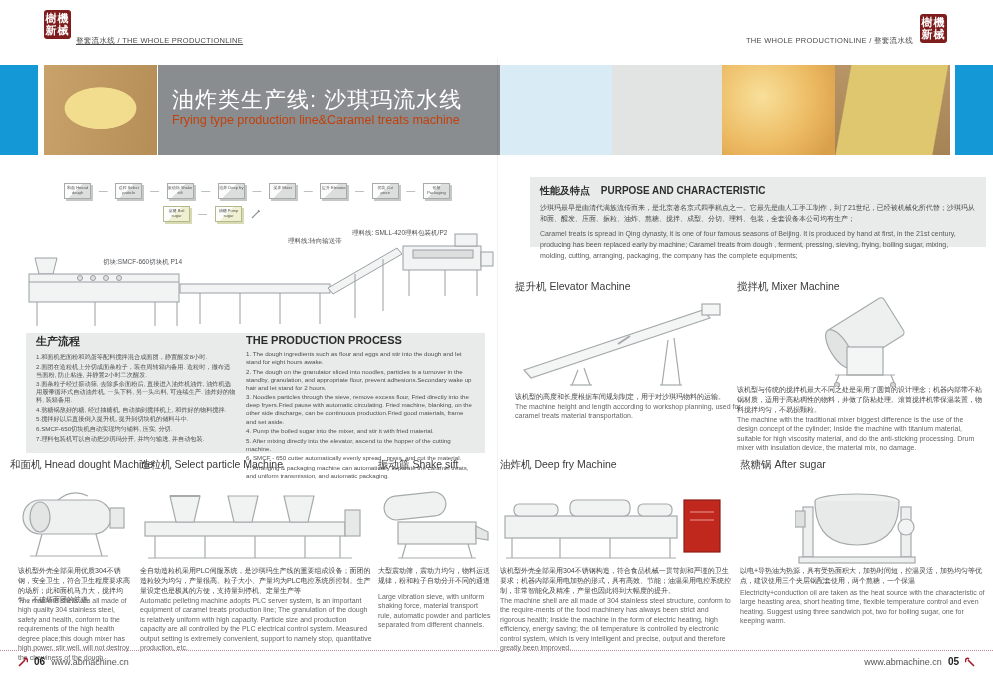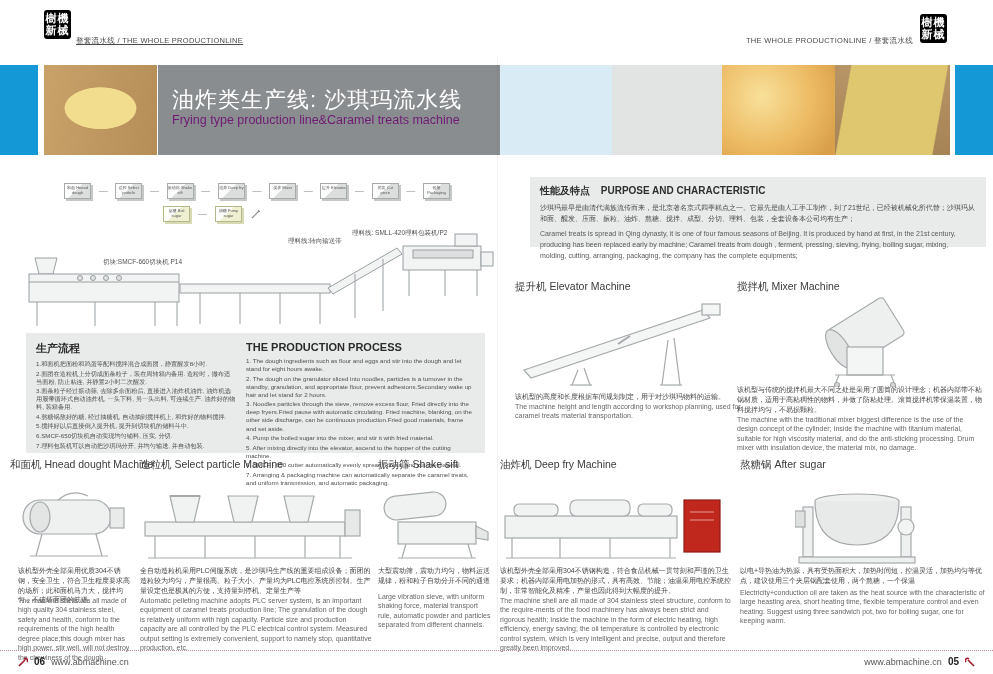--- a/index.html
+++ b/index.html
@@ -1,40 +1,40 @@
 <!DOCTYPE html>
 <html><head>
 <meta charset="utf-8">
 <style>
   * { margin:0; padding:0; box-sizing:border-box; }
   body { font-family:"Liberation Sans","DejaVu Sans",sans-serif; background:#fff; }
   .page { position:relative; width:993px; height:674px; background:#fff; overflow:hidden; }
 
   
-  .seal { position:absolute; width:27px; height:29px; background:#000000; border-radius:3px;
+  .seal { position:absolute; width:27px; height:29px; background:#7f1d1d; border-radius:3px;
           color:#fff; font-weight:bold; font-size:11px; line-height:12px; text-align:center;
           padding-top:2px; letter-spacing:1px; }
   .hdr-label { position:absolute; font-size:7.5px; color:#4a4a4a; letter-spacing:.3px; }
 
   
   .strip { position:absolute; top:65px; height:90px; }
   .blue  { background:#1499d6; }
   .pale-blue { background:#d9ecf5; }
   .pale-gray { background:#e2e3e3; }
   .banner-gray { background:#8a8d8f; }
   .photo-sachima1 { background:
       radial-gradient(ellipse 52% 38% at 50% 48%, #f2dc8e 0 60%, rgba(0,0,0,0) 62%),
       linear-gradient(100deg,#c9a26a,#b58d57); }
   .photo-sachima2 { background:
       radial-gradient(circle at 35% 35%, #f8e09a, #ecba62 55%, #d99f4a 90%); }
   .photo-package { background:
       linear-gradient(100deg, rgba(0,0,0,0) 12%, #dec76e 13% 86%, rgba(0,0,0,0) 87%),
       linear-gradient(#b79566,#a58355); }
   .banner-title-zh { position:absolute; left:172px; top:85px; color:#fff; font-size:22px; font-weight:normal; letter-spacing:1px; }
-  .banner-title-en { position:absolute; left:172px; top:113px; color:#701a75; font-size:12.5px; }
+  .banner-title-en { position:absolute; left:172px; top:113px; color:#c2410c; font-size:12.5px; }
 
   
   .flow-row { position:absolute; left:64px; top:183px; width:386px; display:flex; align-items:center; justify-content:space-between; }
   .flow-box { width:27px; height:16px; background:#dcdddd; border:1px solid #a8abac;
               box-shadow:2px 2px 0 #c6c8c8; font-size:4px; line-height:4.5px; color:#555;
               overflow:hidden; text-align:center; padding-top:2px;
               background-image:linear-gradient(135deg, rgba(255,255,255,.9) 0 45%, rgba(0,0,0,0) 45%); }
   .flow-dash { color:#9a9d9e; font-size:9px; }
   .flow-sub { position:absolute; left:163px; top:206px; display:flex; align-items:center; gap:8px; }
   .flow-box.yellow { background-color:#eff0d2; border-color:#b4b98b; box-shadow:2px 2px 0 #d8dab4; }
@@ -47,21 +47,21 @@
   .purpose .zh { font-size:7px; color:#4a4a4a; line-height:1.6; margin-bottom:5px; }
   .purpose .en-body { font-size:7px; color:#5a5a5a; line-height:1.55; }
 
   
   .m-label { position:absolute; font-size:10.5px; color:#3a3a3a; }
   .m-desc-zh { position:absolute; font-size:7px; color:#454545; line-height:1.4; }
   .m-desc-en { position:absolute; font-size:7px; color:#666; line-height:1.35; }
   .art { position:absolute; }
 
   
-  .process { position:absolute; left:26px; top:333px; width:459px; height:120px; background:#e9eaea; padding:8px 10px; display:flex; }
+  .process { position:absolute; left:26px; top:333px; width:459px; height:120px; background:#e9eaea; padding:1px 10px; display:flex; }
   .process .col-zh { width:210px; padding-right:10px; }
   .process .col-en { flex:1; }
   .process h3 { font-size:11px; color:#2b2b2b; margin-bottom:4px; }
   .process ol { list-style:none; }
   .process li { font-size:6.2px; line-height:1.3; color:#4f4f4f; margin-bottom:1.5px; }
 
   
   .foot-rule { position:absolute; left:0; top:650px; width:993px; border-top:1px dotted #bb8e96; }
   .foot { position:absolute; top:656px; font-size:9px; color:#555; display:flex; align-items:center; gap:6px; }
   .foot .pg { font-weight:bold; color:#222; font-size:10px; }

